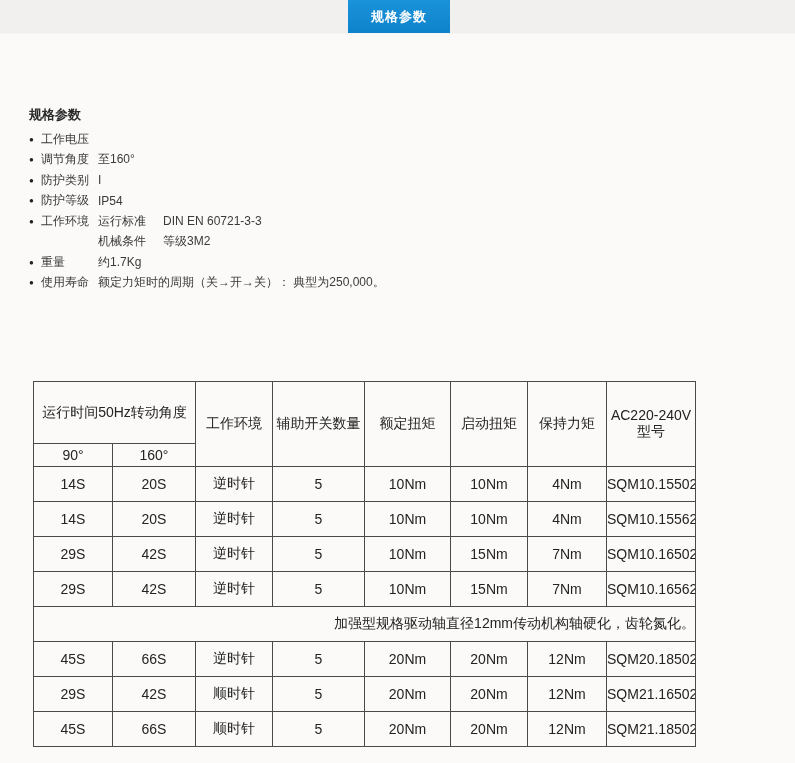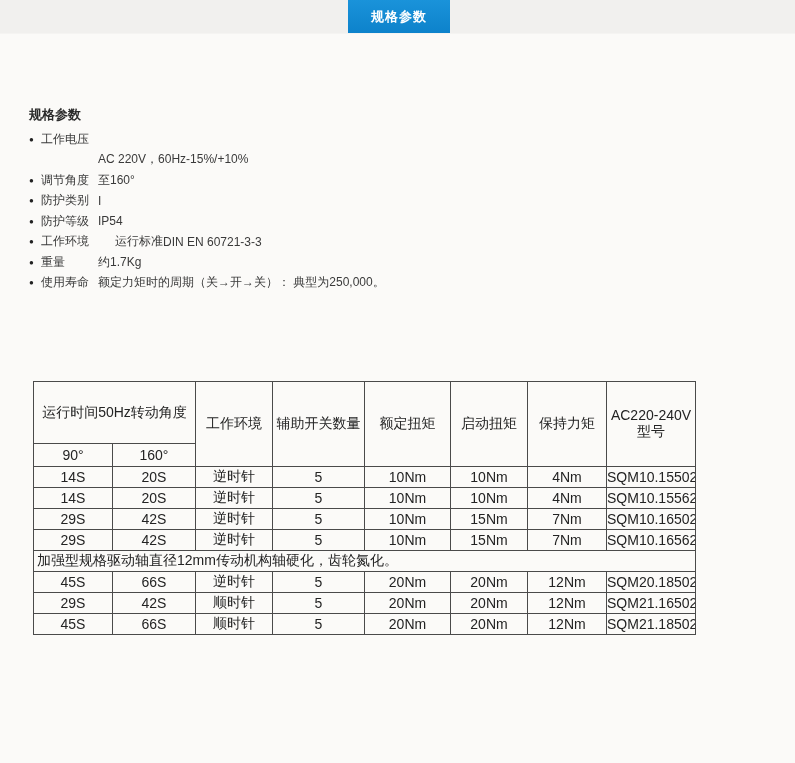--- a/index.html
+++ b/index.html
@@ -38,83 +38,84 @@
     display: flex; align-items: center;
     height: 20.5px;
     font-size: 12px; color: #3a3a3a;
     white-space: nowrap;
   }
   .spec-bullet {
     width: 12px; font-size: 8px; color: #222;
     flex: 0 0 12px;
   }
   .spec-label { width: 57px; flex: 0 0 57px; }
-  .spec-sublabel { width: 65px; flex: 0 0 65px; text-align: right; }
+  .spec-sublabel { width: 65px; flex: 0 0 65px; }
   .spec-value { }
   table.spec-table {
     position: absolute; left: 33px; top: 381px;
     width: 662px;
     border-collapse: collapse;
     table-layout: fixed;
     font-size: 14px; color: #232323;
   }
   .spec-table th, .spec-table td {
     border: 1px solid #4a4a4a;
     text-align: center;
     vertical-align: middle;
     font-weight: normal;
     padding: 0;
     overflow: hidden;
   }
   .spec-table tr.hrow1 { height: 62px; }
   .spec-table tr.hrow2 { height: 23px; }
-  .spec-table tbody tr { height: 21px; }
+  .spec-table tbody tr { height: 35px; }
   .spec-table td.note-cell {
-    text-align: left;
+    text-align: right;
     padding-left: 3px;
   }
 </style>
 </head>
 <body>
 
 <div class="top-band"></div>
 <div class="spec-tab">规格参数</div>
 
 <div class="spec-block">
   <div class="spec-heading">规格参数</div>
 
   <div class="spec-row">
     <span class="spec-bullet">●</span>
     <span class="spec-label">工作电压</span>
   </div>
   <div class="spec-row">
-    <span class="spec-bullet"></span>
-    <span class="spec-label"></span>
-    <span class="spec-value">AC 220V，60Hz-15%/+10%</span>
-  </div>
-  <div class="spec-row">
     <span class="spec-bullet">●</span>
     <span class="spec-label">调节角度</span>
     <span class="spec-value">至160°</span>
   </div>
   <div class="spec-row">
     <span class="spec-bullet">●</span>
     <span class="spec-label">防护类别</span>
     <span class="spec-value">I</span>
   </div>
   <div class="spec-row">
     <span class="spec-bullet">●</span>
     <span class="spec-label">防护等级</span>
     <span class="spec-value">IP54</span>
   </div>
   <div class="spec-row">
     <span class="spec-bullet">●</span>
     <span class="spec-label">工作环境</span>
     <span class="spec-sublabel">运行标准</span>
     <span class="spec-value">DIN EN 60721-3-3</span>
+  </div>
+  <div class="spec-row">
+    <span class="spec-bullet"></span>
+    <span class="spec-label"></span>
+    <span class="spec-sublabel">机械条件</span>
+    <span class="spec-value">等级3M2</span>
   </div>
   <div class="spec-row">
     <span class="spec-bullet">●</span>
     <span class="spec-label">重量</span>
     <span class="spec-value">约1.7Kg</span>
   </div>
   <div class="spec-row">
     <span class="spec-bullet">●</span>
     <span class="spec-label">使用寿命</span>
     <span class="spec-value">额定力矩时的周期（关→开→关）： 典型为250,000。</span>

